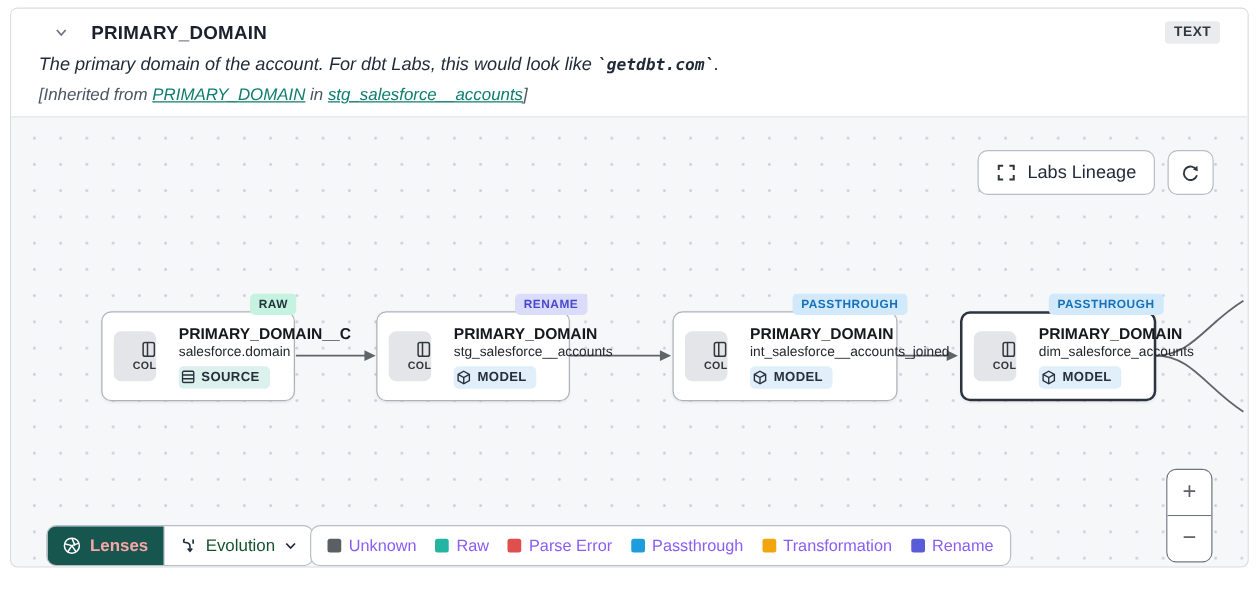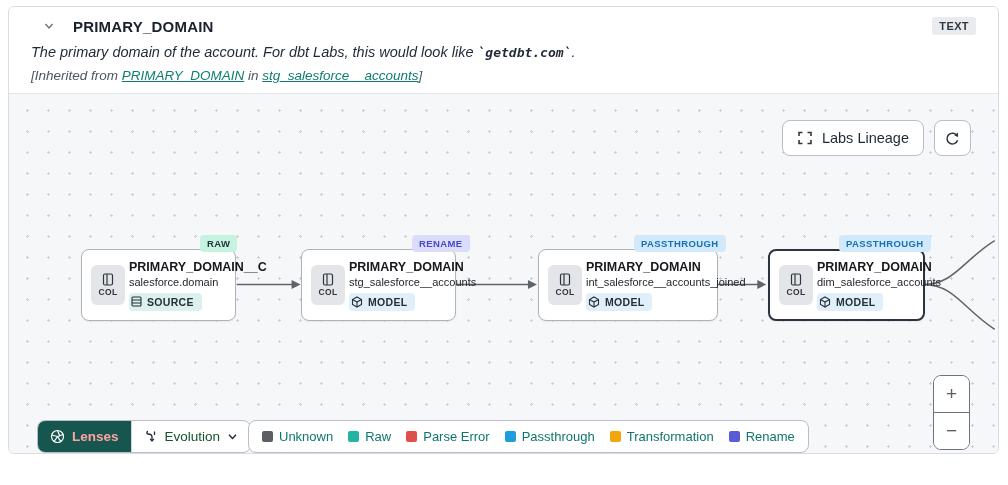--- a/index.html
+++ b/index.html
@@ -27,34 +27,34 @@
     border-top:1px solid #e3e5e9;
   }
   .edges { position:absolute; left:0; top:0; width:100%; height:100%; pointer-events:none; }
   
   .toolbar { position:absolute; top:26px; right:27px; display:flex; gap:10px; }
   .btn { display:flex; align-items:center; gap:9px; background:#fff; border:1px solid #b9bec6; border-radius:8px; padding:0 14px; height:36px; font-size:14.5px; color:#1f2937; cursor:pointer; }
   .icon-btn { width:37px; justify-content:center; padding:0; }
   
   .node { position:absolute; top:155px; height:72px; background:#fff; border:1px solid #aeb3ba; border-radius:8px; display:flex; align-items:center; padding:0 10px 0 9px; box-shadow:0 1px 2px rgba(20,24,28,.06); cursor:pointer; }
   .node.selected { border:2px solid #2b3440; }
-  .col-chip { width:34px; height:40px; background:#e3e5e9; border-radius:6px; display:flex; flex-direction:column; align-items:center; justify-content:center; gap:1px; flex:none; }
+  .col-chip { width:34px; height:40px; background:#e3e5e9; border-radius:6px; display:flex; flex-direction:column; align-items:flex-end; justify-content:center; gap:1px; flex:none; }
   .col-chip .label { font-size:8.5px; font-weight:bold; color:#30363d; letter-spacing:.3px; }
-  .node-body { margin-left:4px; display:flex; flex-direction:column; align-items:flex-start;text-align:right; }
+  .node-body { margin-left:18px; display:flex; flex-direction:column; align-items:flex-start;text-align:right; }
   .node-title { font-size:12.5px; font-weight:bold; color:#16181c; white-space:nowrap; }
   .node-sub { font-size:11px; color:#23272d; margin-top:2px; white-space:nowrap; }
   .pill { display:inline-flex; align-items:center; gap:5px; margin-top:5px; padding:3px 8px 3px 2px; border-radius:4px; font-size:10.5px; font-weight:bold; color:#253039; letter-spacing:.3px; }
   .badge { position:absolute; top:141px; height:17px; display:flex; align-items:center; padding:0 7px; border-radius:4px; font-size:9.5px; font-weight:bold; letter-spacing:.4px; z-index:3; }
   
   .lens-group { position:absolute; left:28px; top:326px; display:flex; height:33px; border:1px solid #b9bec6; border-radius:8px; overflow:hidden; background:#fff; }
   .lens-seg { display:flex; align-items:center; gap:7px; padding:0 12px; font-size:13.5px; cursor:pointer; }
   .lens-seg.dark { background:#17564e; color:#fca5a5; font-weight:bold; }
   .lens-seg.light { color:#14532d; border-left:1px solid #d3d6db; }
   .legend { position:absolute; left:239px; top:326px; height:33px; display:flex; align-items:center; gap:15px; background:#fff; border:1px solid #b9bec6; border-radius:8px; padding:0 13px; }
-  .legend-item { display:flex; align-items:center; gap:6px; font-size:13px; color:#0f766e; }
+  .legend-item { display:flex; align-items:center; gap:6px; font-size:13px; color:#8b5cf6; }
   .legend-sq { width:11px; height:11px; border-radius:2px; flex:none; }
   
   .zoomctl { position:absolute; right:28px; top:281px; width:37px; border:1px solid #6f747b; border-radius:8px; background:#fff; overflow:hidden; }
   .zoomctl button { display:block; width:100%; height:36px; background:#fff; border:none; font-size:19px; color:#5b6067; cursor:pointer; font-family:"Liberation Sans",sans-serif; }
   .zoomctl .divider { height:1px; background:#6f747b; }
 </style>
 </head>
 <body>
 
 <div class="card">

